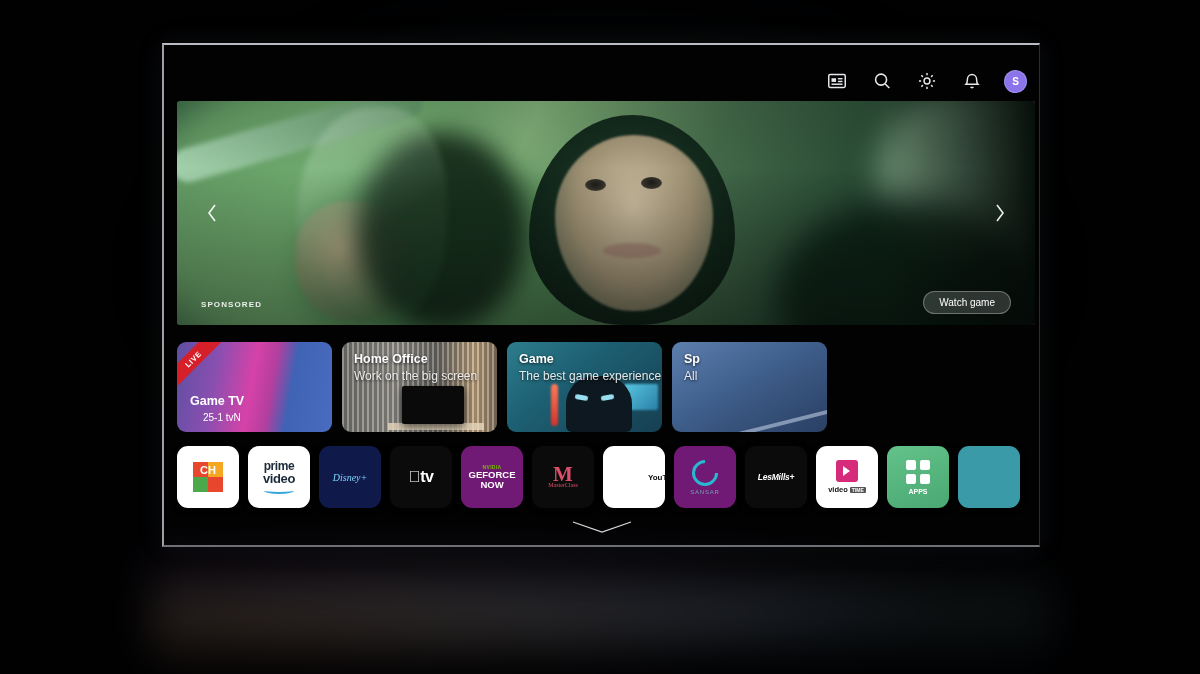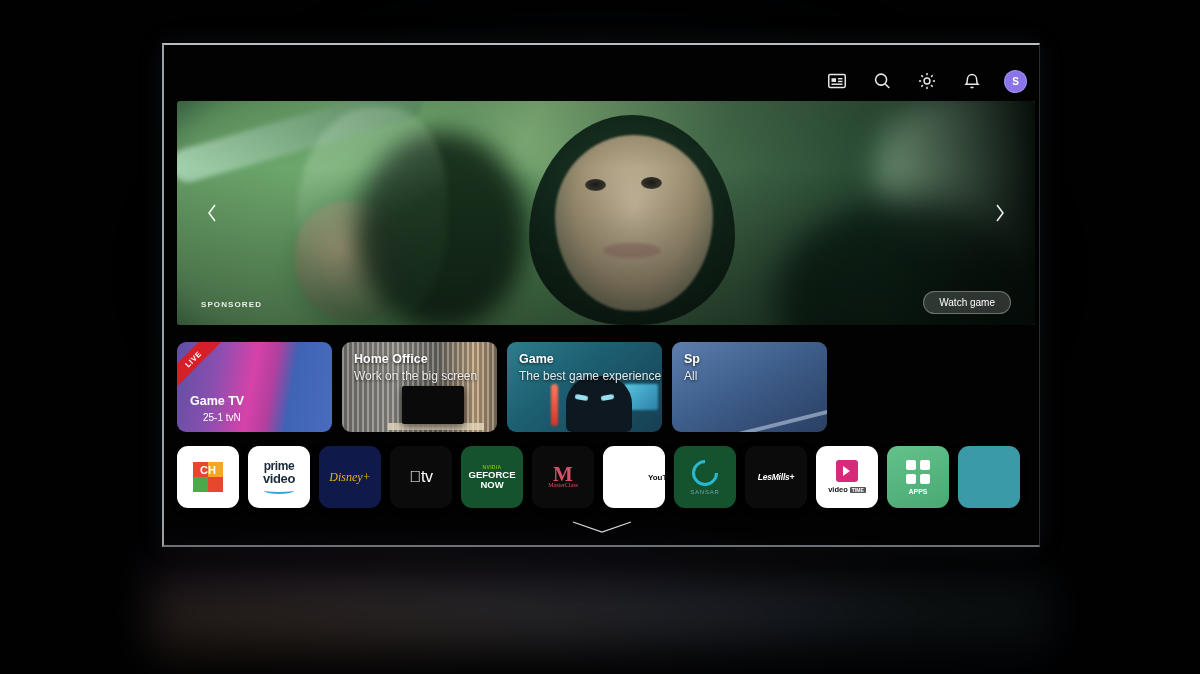--- a/index.html
+++ b/index.html
@@ -184,38 +184,38 @@
 
   
   .apps { position: absolute; left: 13px; top: 401px; height: 62px; display: flex; gap: 9px; }
   .app {
     width: 62px; height: 62px; border-radius: 11px; flex: 0 0 auto; cursor: pointer;
     display: flex; align-items: center; justify-content: center; position: relative;
     overflow: hidden; box-shadow: 0 2px 6px rgba(0,0,0,0.5);
   }
   .app-white { background: #fff; }
   .app-black { background: #0b0b0c; }
-  .app-dark { background: #14532d; }
+  .app-dark { background: #701a75; }
   .ch-tile { width: 30px; height: 30px; position: relative; }
   .ch-sq { position: absolute; width: 15px; height: 15px; }
   .ch-a { left: 0; top: 0; background: #e8462d; }
   .ch-b { left: 15px; top: 0; background: #f5a623; }
   .ch-c { left: 0; top: 15px; background: #4ba84b; }
   .ch-d { left: 15px; top: 15px; background: #e8462d; }
   .ch-txt { position: absolute; left: 0; top: 0; width: 30px; height: 15px;
     display: flex; align-items: center; justify-content: center;
     color: #fff; font-size: 11px; font-weight: bold; }
   .nf { color: #e50914; font-size: 11px; font-weight: bold; letter-spacing: -0.4px; }
   .prime-w { text-align: center; line-height: 1.02; }
   .prime-1 { color: #1b2a3a; font-size: 12px; font-weight: bold; letter-spacing: -0.4px; }
   .prime-2 { color: #1b2a3a; font-size: 13px; font-weight: bold; letter-spacing: -0.4px; }
   .prime-sm { display: block; width: 30px; height: 7px; margin: 1px auto 0;
     border-bottom: 2px solid #36a6e0; border-radius: 0 0 50% 50%; }
-  .disney { color: #eab308; font-size: 12px; font-style: italic; font-family: "Liberation Serif", serif; }
-  .appletv { color: #fff; font-size: 16px; font-weight: normal; letter-spacing: -0.5px; }
+  .disney { color: #7dd3fc; font-size: 10px; font-style: italic; font-family: "Liberation Serif", serif; }
+  .appletv { color: #fff; font-size: 16px; font-weight: bold; letter-spacing: -0.5px; }
   .gfn { text-align: center; color: #fff; }
   .gfn-n { font-size: 5px; letter-spacing: 0.3px; color: #76b900; font-weight: bold; }
   .gfn-1 { font-size: 9.5px; font-weight: bold; line-height: 1.05; }
   .mc { text-align: center; }
   .mc-m { color: #d94f6a; font-size: 21px; font-weight: bold; line-height: 0.8;
     font-family: "Liberation Serif", serif; }
   .mc-t { color: #d94f6a; font-size: 6px; font-family: "Liberation Serif", serif; }
   .yt-wrap { display: flex; align-items: center; gap: 2px; }
   .yt-play { width: 15px; height: 11px; background: #ff0000; border-radius: 3px;
     display: flex; align-items: center; justify-content: center; }

